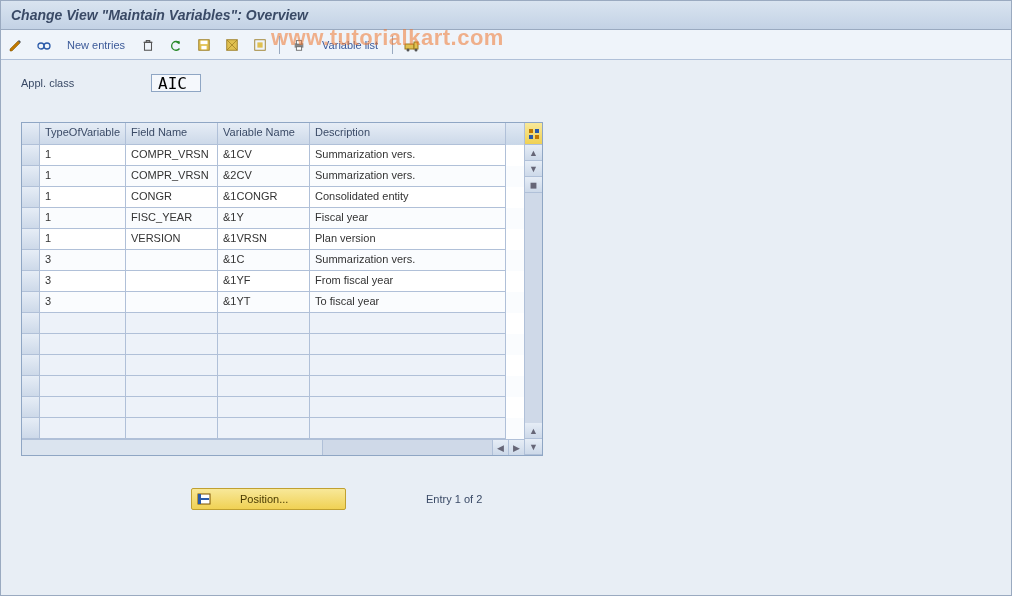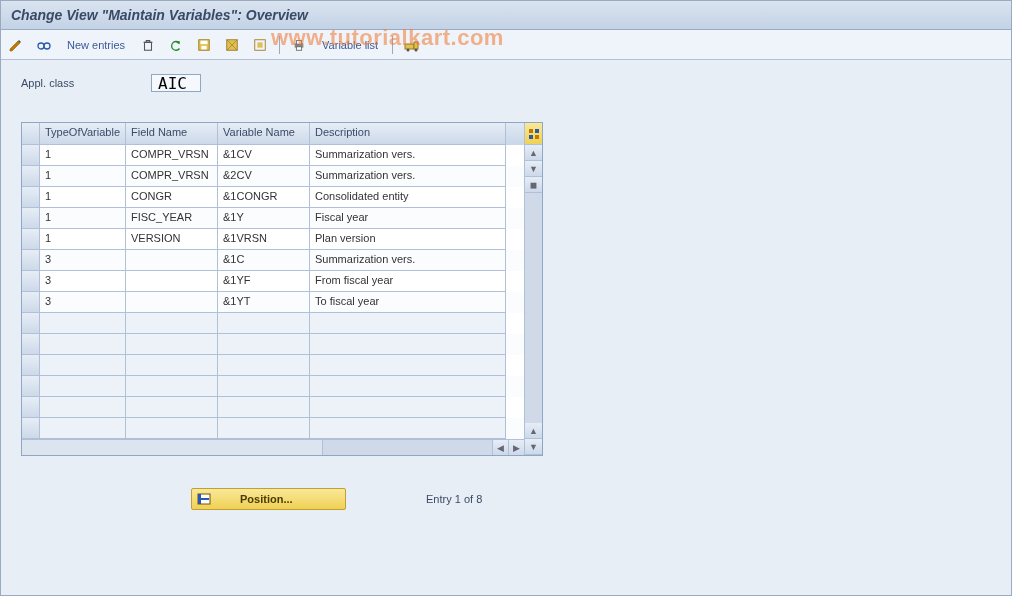--- a/index.html
+++ b/index.html
@@ -176,21 +176,20 @@
       background: linear-gradient(#f8e899,#f0d154);
       border: 1px solid #c0a030;
       border-radius: 2px;
       padding: 2px 10px 2px 4px;
       color: #4a3b00;
       font-size: 11px;
       cursor:pointer;
       width: 155px;
       height: 22px;
       justify-content: flex-start;
-      font-weight: bold;
     }
     .position-btn .icon-box {
       width:16px;height:16px;display:inline-flex;align-items:center;justify-content:center;
     }
     .entry-text { color:#3a4a66; }
     .watermark {
       position: absolute;
       top: 24px;
       left: 270px;
       color: #f07730;
@@ -418,17 +417,17 @@
     <button class="position-btn">
       <span class="icon-box">
         <svg width="14" height="14" viewBox="0 0 14 14">
             <rect x="1" y="2" width="12" height="10" fill="#fff" stroke="#7a5200"></rect>
             <rect x="2" y="6" width="10" height="2" fill="#2a5aa8"></rect>
             <rect x="1" y="2" width="3" height="10" fill="#2a5aa8"></rect>
           </svg>
       </span>
       <span>Position...</span>
     </button>
-    <span class="entry-text">Entry 1 of 8</span>
+    <span class="entry-text">Entry 1 of 2</span>
   </div>
 </div>
 
 <div class="watermark">www.tutorialkart.com</div>
 
 </body></html>

